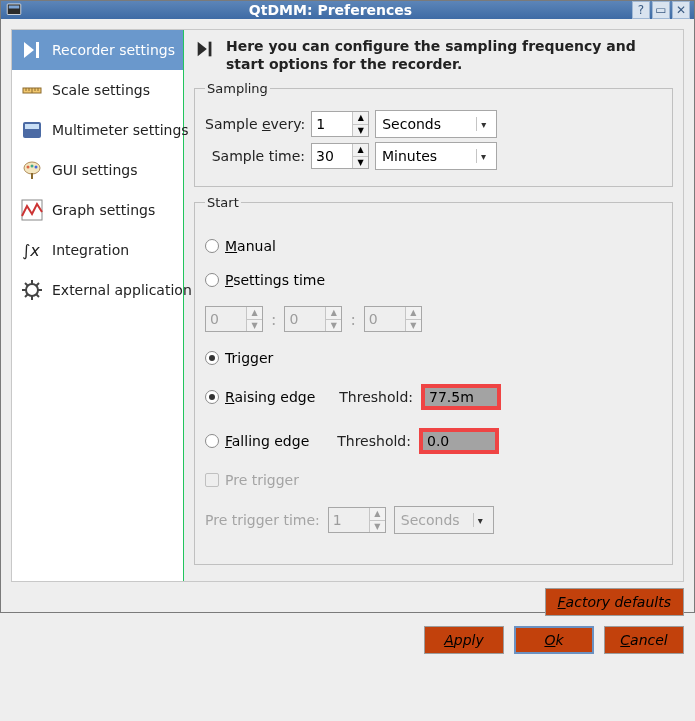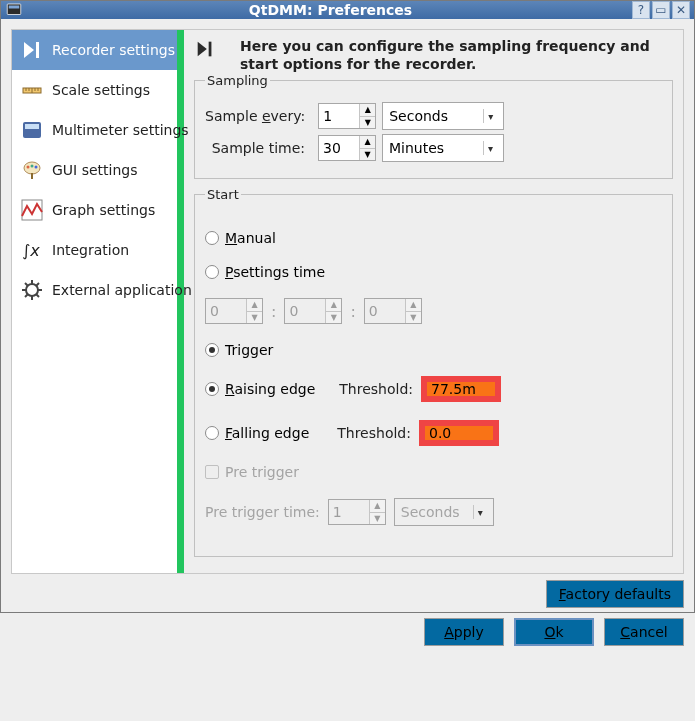--- a/index.html
+++ b/index.html
@@ -4,57 +4,57 @@
 <style>
 * { box-sizing: border-box; font-family: "DejaVu Sans", Arial, sans-serif; }
 body { margin: 0; background: #eeeeee; width: 695px; height: 721px; overflow: hidden; }
 .window { width: 695px; height: 613px; display: flex; flex-direction: column; border: 1px solid #7a7a7a; background: #eeeeee; }
 .titlebar { background: linear-gradient(to bottom, #5c85b8, #3e6ba5); color: #fff; height: 28px; display: flex; align-items: center; padding: 0 4px; font-size: 14px; }
 .titlebar .appicon { width: 18px; height: 18px; margin-right: 6px; }
 .titlebar .title { flex: 1; text-align: center; font-weight: bold; }
 .titlebar .ctrls { display: flex; gap: 2px; }
 .titlebar .ctrls .tbbtn { width: 18px; height: 18px; background: #d9e3ef; border: 1px solid #9fb7d4; color: #3a5a82; font-size: 12px; display: flex; align-items: center; justify-content: center; cursor: pointer; }
 .body { flex: 1; display: flex; margin: 10px; margin-bottom: 6px; border: 1px solid #c8c8c8; background: #eeeeee; }
-.sidebar { width: 172px; background: #fff; border-right: 7px solid #22c55e; display: flex; flex-direction: column; }
+.sidebar { width: 172px; background: #fff; border-right: 1px solid #22c55e; display: flex; flex-direction: column; }
 .sidebar .sideitem { display: flex; align-items: center; height: 40px; padding: 0 8px; font-size: 14px; color: #222; cursor: pointer; white-space: nowrap; }
 .sidebar .sideitem.active { background: #6a98cc; color: #fff; }
 .sidebar .sideitem .sicon { width: 24px; height: 24px; margin-right: 8px; flex: none; }
 .main { flex: 1; padding: 8px 10px 8px 10px; display: flex; flex-direction: column; position: relative; }
-.header { display: flex; align-items: flex-start; gap: 24px; margin-bottom: 0; }
+.header { display: flex; align-items: flex-start; gap: 10px; margin-bottom: 8px; }
 .header .hicon { width: 22px; height: 22px; flex: none; }
 .header .htext { font-size: 14px; font-weight: bold; color: #222; line-height: 1.25; }
 fieldset { border: 1px solid #c0c0c0; margin: 0 0 8px 0; padding: 10px 10px 12px 10px; }
 legend { font-size: 13px; color: #222; padding: 0 2px; }
 .row { display: flex; align-items: center; margin: 4px 0; gap: 6px; }
 .label { font-size: 14px; color: #222; }
-.labelright { min-width: 100px; text-align: right; margin-right: 7px; }
+.labelright { min-width: 100px; text-align: right; margin-right: 0; }
 .spinbox { display: inline-flex; align-items: stretch; height: 26px; background: #fff; border: 1px solid #a7a7a7; }
 .spinbox input { width: 40px; border: none; padding: 0 4px; font-size: 14px; outline: none; }
 .spinbox .spins { display: flex; flex-direction: column; width: 16px; border-left: 1px solid #c5c5c5; }
 .spinbox .spins div { flex: 1; display: flex; align-items: center; justify-content: center; font-size: 8px; background: #f2f2f2; cursor: pointer; }
 .spinbox .spins div:first-child { border-bottom: 1px solid #c5c5c5; }
 .spinbox.disabled { background: #eeeeee; color: #9c9c9c; }
 .spinbox.disabled input { background: #eeeeee; color: #9c9c9c; }
 .combo { display: inline-flex; align-items: center; height: 28px; background: #fff; border: 1px solid #a7a7a7; min-width: 122px; padding: 0 6px; cursor: pointer; position: relative; }
 .combo .ctext { font-size: 14px; flex: 1; }
 .combo .carrow { width: 14px; height: 14px; border-left: 1px solid #c5c5c5; display: flex; align-items: center; justify-content: center; font-size: 10px; color: #333; margin-left: 4px; }
 .combo.disabled { background: #eee; color: #888; }
 .radio, .check { display: inline-flex; align-items: center; gap: 6px; font-size: 14px; cursor: pointer; }
 .radio .rdot, .check .cdot { width: 14px; height: 14px; border: 1px solid #8b8b8b; background: #fff; display: flex; align-items: center; justify-content: center; }
 .radio .rdot { border-radius: 50%; }
 .radio.sel .rdot::after { content: ""; width: 6px; height: 6px; border-radius: 50%; background: #333; }
 .check .cdot { border-radius: 2px; }
 .check.disabled, .radio.disabled { color: #a4a4a4; }
 .check.disabled .cdot, .radio.disabled .rdot { background: #eee; border-color: #c0c0c0; }
-.textinput { height: 26px; background: #f97316; border: 6px solid #ef4444; padding: 0 4px; font-size: 14px; width: 80px; }
+.textinput { height: 26px; background: #a3a3a3; border: 4px solid #ef4444; padding: 0 4px; font-size: 14px; width: 80px; }
 .indent { margin-left: 26px; }
 .grouprow { display: flex; align-items: center; gap: 8px; margin: 18px 0; }
 .factoryrow { display: flex; justify-content: flex-end; margin: 0 10px 4px 10px; }
 .footer { display: flex; justify-content: flex-end; gap: 10px; margin: 6px 10px 28px 10px; }
-.button { background: #0369a1; border: 1px solid #9c9c9c; height: 28px; min-width: 80px; padding: 0 12px; font-size: 14px; display: flex; align-items: center; justify-content: center; cursor: pointer; }
+.button { background: #c2410c; border: 1px solid #9c9c9c; height: 28px; min-width: 80px; padding: 0 12px; font-size: 14px; display: flex; align-items: center; justify-content: center; cursor: pointer; font-style: italic; }
 .button.default { border: 2px solid #6b91c1; }
 .disabled-text { color: #a4a4a4; }
 u.accel { text-decoration: underline; }
 </style>
 </head>
 <body>
 
 <div class="window">
   <div class="titlebar">
     <svg class="appicon" viewBox="0 0 24 24">

